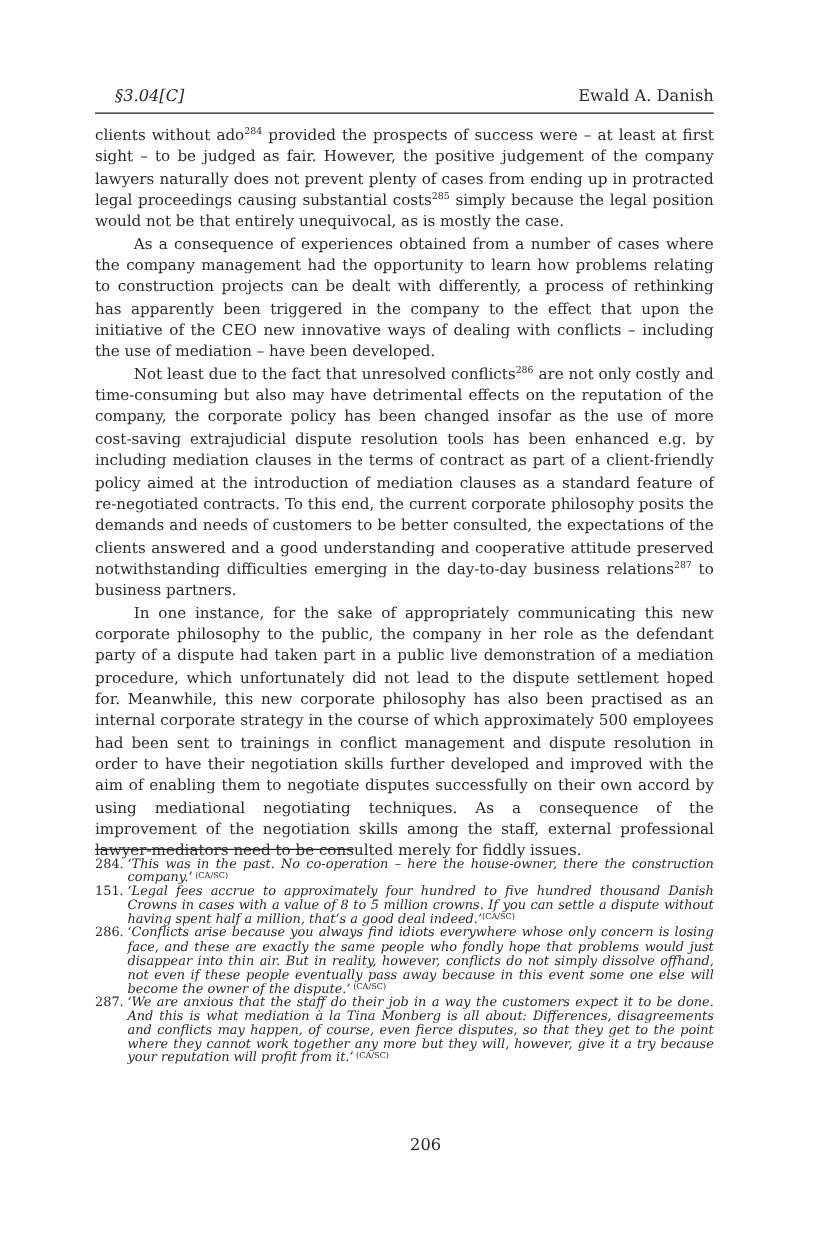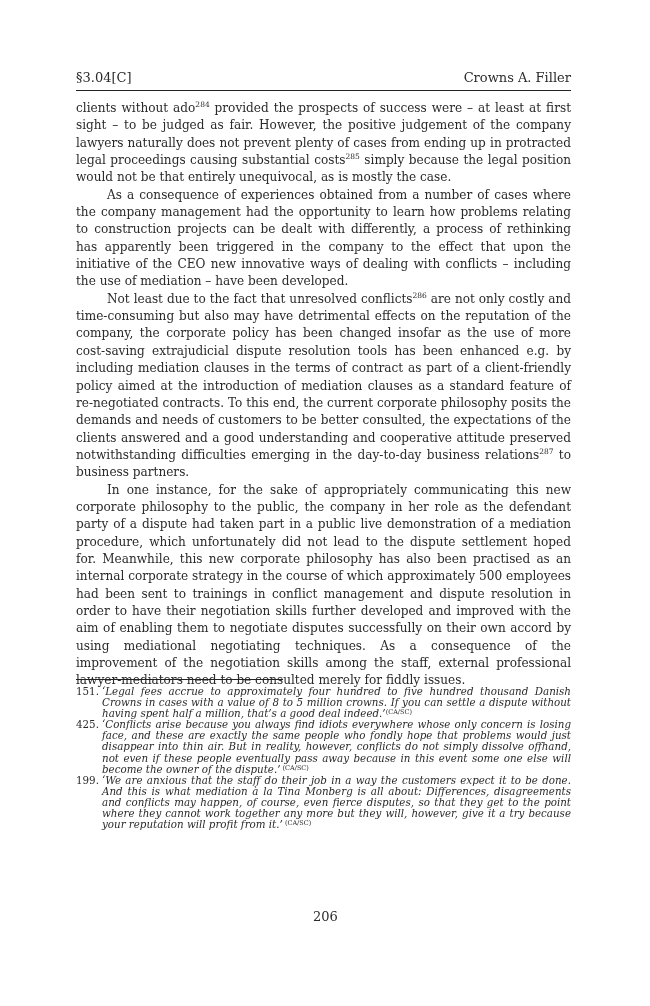--- a/index.html
+++ b/index.html
@@ -1,64 +1,68 @@
 <!DOCTYPE html>
 <html><head>
 <meta charset="utf-8">
 <style>
   html, body { margin: 0; padding: 0; background: #ffffff; }
   body { width: 650px; height: 1006px; position: relative; overflow: hidden;
          font-family: "DejaVu Serif", "Liberation Serif", serif; color: #2a2a2a; }
   .page { position: absolute; left: 76px; top: 0; width: 495px; }
   .header { position: absolute; top: 70px; left: 0; width: 495px; height: 20px;
             border-bottom: 1.3px solid #222; font-size: 13px; }
-  .header .left { position: absolute; left: 0; top: 0; }
+  .header .left { position: absolute; left: 16px; top: 0; font-style: italic; }
   .header .right { position: absolute; right: 0; top: 0; }
   .body { position: absolute; top: 100px; left: 0; width: 495px;
           font-size: 12.1px; line-height: 17.35px; text-align: justify; hyphens: manual; }
   .body p { margin: 0; }
   .body p.indent { text-indent: 31px; }
   sup { font-size: 7.5px; line-height: 0; vertical-align: 5px; }
   .fn-rule { position: absolute; top: 679px; left: 0; width: 207px; border-top: 1px solid #222; }
   .footnotes { position: absolute; top: 686px; left: 0; width: 495px;
                font-size: 10.3px; line-height: 11.1px; }
   .fn { position: relative; padding-left: 26px; margin-bottom: 0px; text-align: justify; }
   .fn .num { position: absolute; left: 0; top: 0; font-style: normal; }
   .fn .txt { font-style: italic; }
   .fn .src { font-style: normal; font-size: 6.5px; vertical-align: 3px; line-height: 0; }
-  .pageno { position: absolute; top: 909px; left: 2px; width: 495px; text-align: center; font-size: 13px; }
+  .pageno { position: absolute; top: 909px; left: 17px; width: 495px; text-align: center; font-size: 13px; }
 </style>
 </head>
 <body>
 
 <div class="page">
 
   <div class="header">
     <span class="left">§3.04[C]</span>
-    <span class="right">Crowns A. Filler</span>
+    <span class="right">Ewald A. Danish</span>
   </div>
 
   <div class="body">
     <p><span>clients without ado</span><sup>284</sup><span> provided the prospects of success were – at least at first sight – to be judged as fair. However, the positive judgement of the company lawyers naturally does not prevent plenty of cases from ending up in protracted legal proceedings causing substantial costs</span><sup>285</sup><span> simply because the legal position would not be that entirely unequivocal, as is mostly the case.</span></p>
     <p class="indent">As a consequence of experiences obtained from a number of cases where the company management had the opportunity to learn how problems relating to construc­tion projects can be dealt with differently, a process of rethinking has apparently been triggered in the company to the effect that upon the initiative of the CEO new innovative ways of dealing with conflicts – including the use of mediation – have been developed.</p>
     <p class="indent"><span>Not least due to the fact that unresolved conflicts</span><sup>286</sup><span> are not only costly and time-consuming but also may have detrimental effects on the reputation of the company, the corporate policy has been changed insofar as the use of more cost-saving extrajudicial dispute resolution tools has been enhanced e.g. by including mediation clauses in the terms of contract as part of a client-friendly policy aimed at the introduction of mediation clauses as a standard feature of re-negotiated contracts. To this end, the current corporate philosophy posits the demands and needs of customers to be better consulted, the expectations of the clients answered and a good understand­ing and cooperative attitude preserved notwithstanding difficulties emerging in the day-to-day business relations</span><sup>287</sup><span> to business partners.</span></p>
     <p class="indent">In one instance, for the sake of appropriately communicating this new corporate philosophy to the public, the company in her role as the defendant party of a dispute had taken part in a public live demonstration of a mediation procedure, which unfortunately did not lead to the dispute settlement hoped for. Meanwhile, this new corporate philosophy has also been practised as an internal corporate strategy in the course of which approximately 500 employees had been sent to trainings in conflict management and dispute resolution in order to have their negotiation skills further developed and improved with the aim of enabling them to negotiate disputes success­fully on their own accord by using mediational negotiating techniques. As a conse­quence of the improvement of the negotiation skills among the staff, external profes­sional lawyer-mediators need to be consulted merely for fiddly issues.</p>
   </div>
 
   <div class="fn-rule"></div>
 
   <div class="footnotes">
     <div class="fn">
+      <span class="num">284.</span>
+      <span class="txt">‘This was in the past. No co-operation – here the house-owner, there the construction company.’</span><span class="src"> (CA/SC)</span>
+    </div>
+    <div class="fn">
       <span class="num">151.</span>
       <span class="txt">‘Legal fees accrue to approximately four hundred to five hundred thousand Danish Crowns in cases with a value of 8 to 5 million crowns. If you can settle a dispute without having spent half a million, that’s a good deal indeed.’</span><span class="src">(CA/SC)</span>
     </div>
     <div class="fn">
-      <span class="num">425.</span>
+      <span class="num">286.</span>
       <span class="txt">‘Conflicts arise because you always find idiots everywhere whose only concern is losing face, and these are exactly the same people who fondly hope that problems would just disappear into thin air. But in reality, however, conflicts do not simply dissolve offhand, not even if these people eventually pass away because in this event some one else will become the owner of the dispute.’</span><span class="src"> (CA/SC)</span>
     </div>
     <div class="fn">
-      <span class="num">199.</span>
+      <span class="num">287.</span>
       <span class="txt">‘We are anxious that the staff do their job in a way the customers expect it to be done. And this is what mediation à la Tina Monberg is all about: Differences, disagreements and conflicts may happen, of course, even fierce disputes, so that they get to the point where they cannot work together any more but they will, however, give it a try because your reputation will profit from it.’</span><span class="src"> (CA/SC)</span>
     </div>
   </div>
 
   <div class="pageno">206</div>
 </div>
 
 </body></html>

